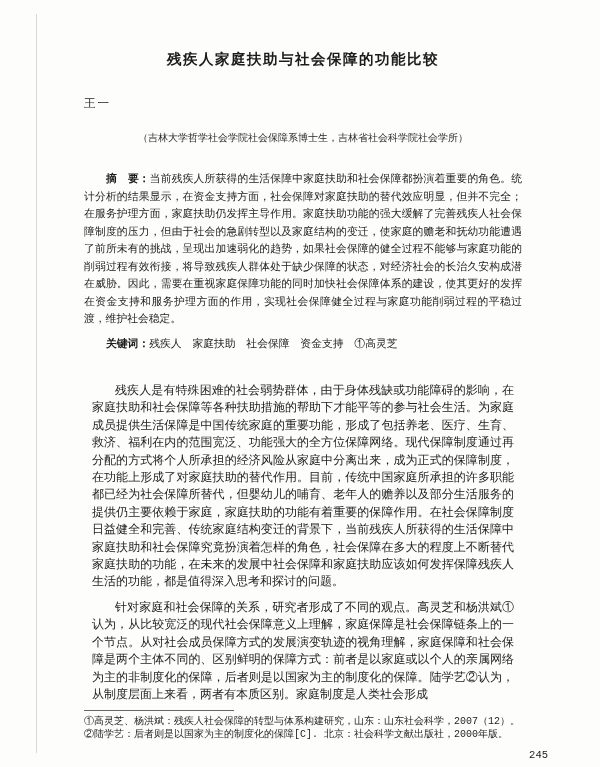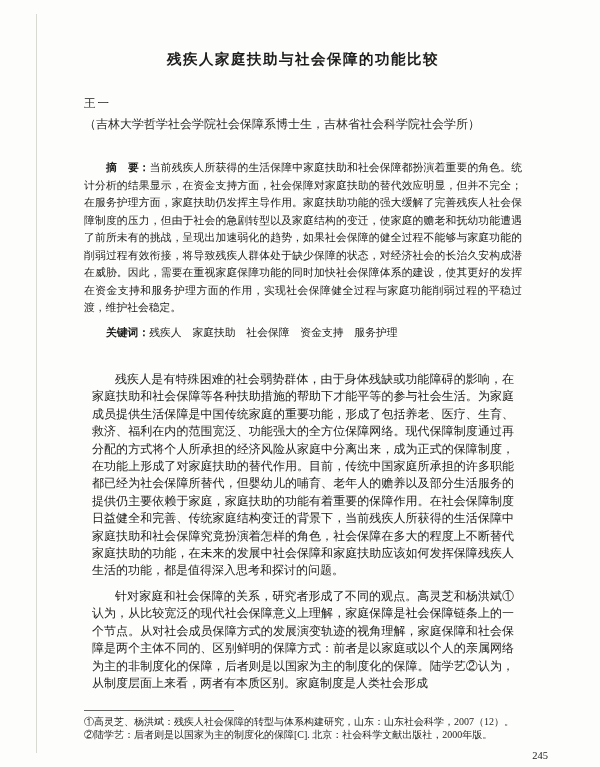--- a/index.html
+++ b/index.html
@@ -4,21 +4,21 @@
 <style>
   * { box-sizing: border-box; }
   html, body { margin: 0; padding: 0; background: #ffffff; }
   .scan {
     position: relative;
     width: 600px;
     height: 767px;
     margin: 0 auto;
     background: #fdfdfb;
     color: #1c1c1c;
-    font-family: Liberation Serif, serif;
+    font-family: Liberation Mono, monospace;
     overflow: hidden;
   }
   .scan-edge {
     position: absolute;
     left: 36px;
     top: 14px;
     bottom: 14px;
     width: 1px;
     background: #d9d9d3;
   }
@@ -35,22 +35,23 @@
     text-align: center;
     letter-spacing: 1.5px;
   }
   .author {
     margin-top: 27px;
     text-align: left;
     font-size: 11.5px;
     letter-spacing: 2px;
   }
   .affiliation {
-    margin-top: 5px;
-    font-size: 12px;
+    margin-top: 20px;
+    text-align: center;
+    font-size: 10px;
     color: #2a2a2a;
   }
   p.abstract {
     margin: 26px 0 0 0;
     font-size: 10.8px;
     line-height: 17.5px;
     text-align: justify;
     text-indent: 22px;
   }
   p.keywords {
@@ -109,21 +110,21 @@
 
   <div class="content">
     <h1 class="title">残疾人家庭扶助与社会保障的功能比较</h1>
 
     <div class="author">王一</div>
 
     <div class="affiliation">（吉林大学哲学社会学院社会保障系博士生，吉林省社会科学院社会学所）</div>
 
     <p class="abstract"><span class="bold">摘　要：</span><span>当前残疾人所获得的生活保障中家庭扶助和社会保障都扮演着重要的角色。统计分析的结果显示，在资金支持方面，社会保障对家庭扶助的替代效应明显，但并不完全；在服务护理方面，家庭扶助仍发挥主导作用。家庭扶助功能的强大缓解了完善残疾人社会保障制度的压力，但由于社会的急剧转型以及家庭结构的变迁，使家庭的赡老和抚幼功能遭遇了前所未有的挑战，呈现出加速弱化的趋势，如果社会保障的健全过程不能够与家庭功能的削弱过程有效衔接，将导致残疾人群体处于缺少保障的状态，对经济社会的长治久安构成潜在威胁。因此，需要在重视家庭保障功能的同时加快社会保障体系的建设，使其更好的发挥在资金支持和服务护理方面的作用，实现社会保障健全过程与家庭功能削弱过程的平稳过渡，维护社会稳定。</span></p>
 
-    <p class="keywords"><span class="bold">关键词：</span><span>残疾人　家庭扶助　社会保障　资金支持　服务护理</span></p>
+    <p class="keywords"><span class="bold">关键词：</span><span>残疾人　家庭扶助　社会保障　资金支持　①高灵芝</span></p>
 
     <p class="body first indent">残疾人是有特殊困难的社会弱势群体，由于身体残缺或功能障碍的影响，在家庭扶助和社会保障等各种扶助措施的帮助下才能平等的参与社会生活。为家庭成员提供生活保障是中国传统家庭的重要功能，形成了包括养老、医疗、生育、救济、福利在内的范围宽泛、功能强大的全方位保障网络。现代保障制度通过再分配的方式将个人所承担的经济风险从家庭中分离出来，成为正式的保障制度，在功能上形成了对家庭扶助的替代作用。目前，传统中国家庭所承担的许多职能都已经为社会保障所替代，但婴幼儿的哺育、老年人的赡养以及部分生活服务的提供仍主要依赖于家庭，家庭扶助的功能有着重要的保障作用。在社会保障制度日益健全和完善、传统家庭结构变迁的背景下，当前残疾人所获得的生活保障中家庭扶助和社会保障究竟扮演着怎样的角色，社会保障在多大的程度上不断替代家庭扶助的功能，在未来的发展中社会保障和家庭扶助应该如何发挥保障残疾人生活的功能，都是值得深入思考和探讨的问题。</p>
 
 
     <p class="body indent">针对家庭和社会保障的关系，研究者形成了不同的观点。高灵芝和杨洪斌①认为，从比较宽泛的现代社会保障意义上理解，家庭保障是社会保障链条上的一个节点。从对社会成员保障方式的发展演变轨迹的视角理解，家庭保障和社会保障是两个主体不同的、区别鲜明的保障方式：前者是以家庭或以个人的亲属网络为主的非制度化的保障，后者则是以国家为主的制度化的保障。陆学艺②认为，从制度层面上来看，两者有本质区别。家庭制度是人类社会形成</p>
   </div>
 
   <div class="footnote-area">
     <div class="footnote-rule"></div>
     <div class="footnote">①高灵芝、杨洪斌：残疾人社会保障的转型与体系构建研究，山东：山东社会科学，2007（12）。</div>

